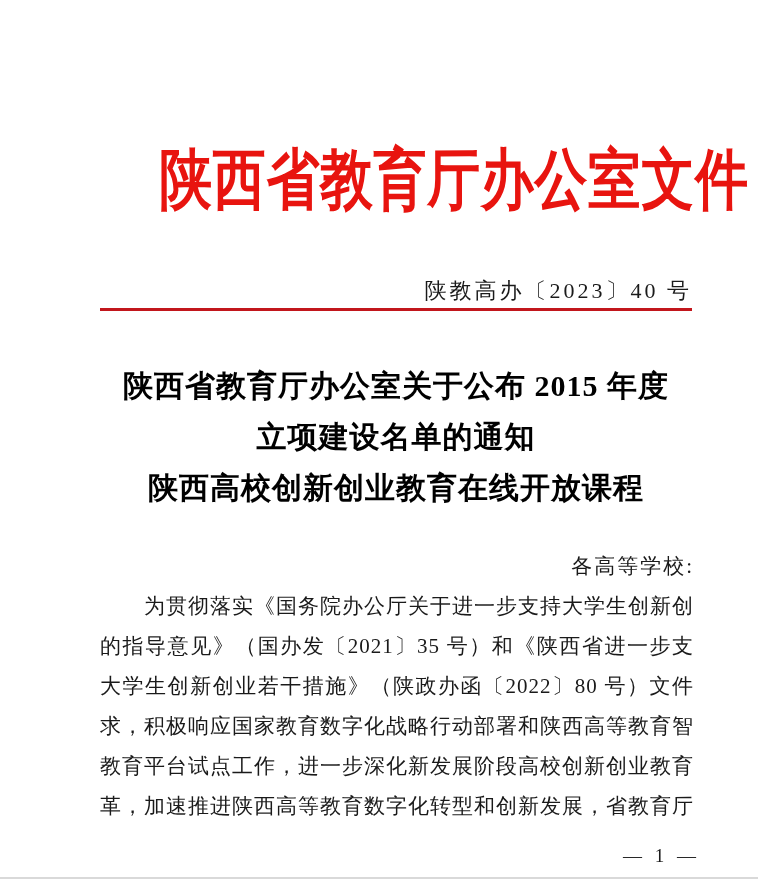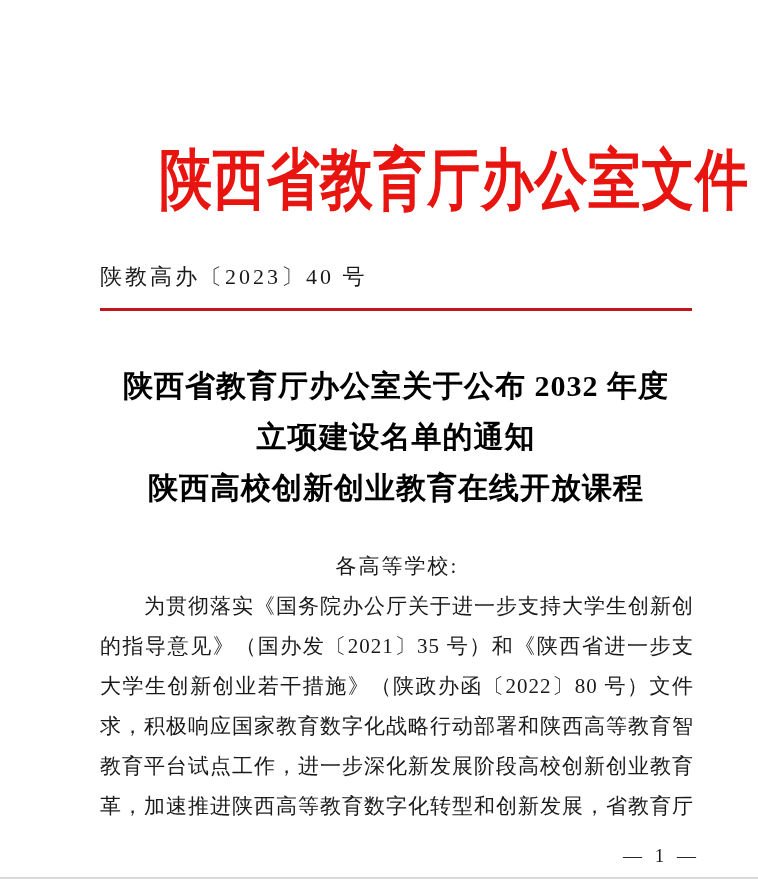--- a/index.html
+++ b/index.html
@@ -27,24 +27,24 @@
     font-weight: bold;
     line-height: 80px;
     white-space: nowrap;
     transform: scaleX(0.80);
     transform-origin: 50% 50%;
     letter-spacing: 1px;
   }
   
   .doc-number {
     position: absolute;
-    top: 262px;
+    top: 276px;
     left: 100px;
     width: 592px;
-    text-align: left;
+    text-align: right;
     color: #1a1a1a;
     font-size: 22px;
     letter-spacing: 3px;
     white-space: nowrap;
   }
   
   .red-rule {
     position: absolute;
     top: 308px;
     left: 100px;
@@ -69,21 +69,21 @@
   .body-text {
     position: absolute;
     top: 546px;
     left: 100px;
     width: 594px;
     color: #1a1a1a;
     font-size: 21px;
     line-height: 40px;
   }
   .body-text .salutation {
-    text-align: center;
+    text-align: right;
     height: 40px;
     letter-spacing: 2px;
     font-family: Liberation Serif, serif;
   }
   .body-text .line {
     height: 40px;
     overflow: hidden;
     text-align: justify;
     text-align-last: justify;
     letter-spacing: 1px;
@@ -119,21 +119,21 @@
 
 <div class="page">
 
   <div class="red-title">陕西省教育厅办公室文件</div>
 
   <div class="doc-number">陕教高办〔2023〕40 号</div>
 
   <div class="red-rule"></div>
 
   <div class="notice-title">
-    <div>陕西省教育厅办公室关于公布 2032 年度</div>
+    <div>陕西省教育厅办公室关于公布 2015 年度</div>
     <div>立项建设名单的通知</div>
     <div>陕西高校创新创业教育在线开放课程</div>
   </div>
 
   <div class="body-text">
     <div class="salutation">各高等学校:</div>
     <div class="line indent">为贯彻落实《国务院办公厅关于进一步支持大学生创新创业</div>
     <div class="line">的指导意见》（国办发〔2021〕35 号）和《陕西省进一步支持</div>
     <div class="line">大学生创新创业若干措施》（陕政办函〔2022〕80 号）文件要</div>
     <div class="line">求，积极响应国家教育数字化战略行动部署和陕西高等教育智慧</div>

